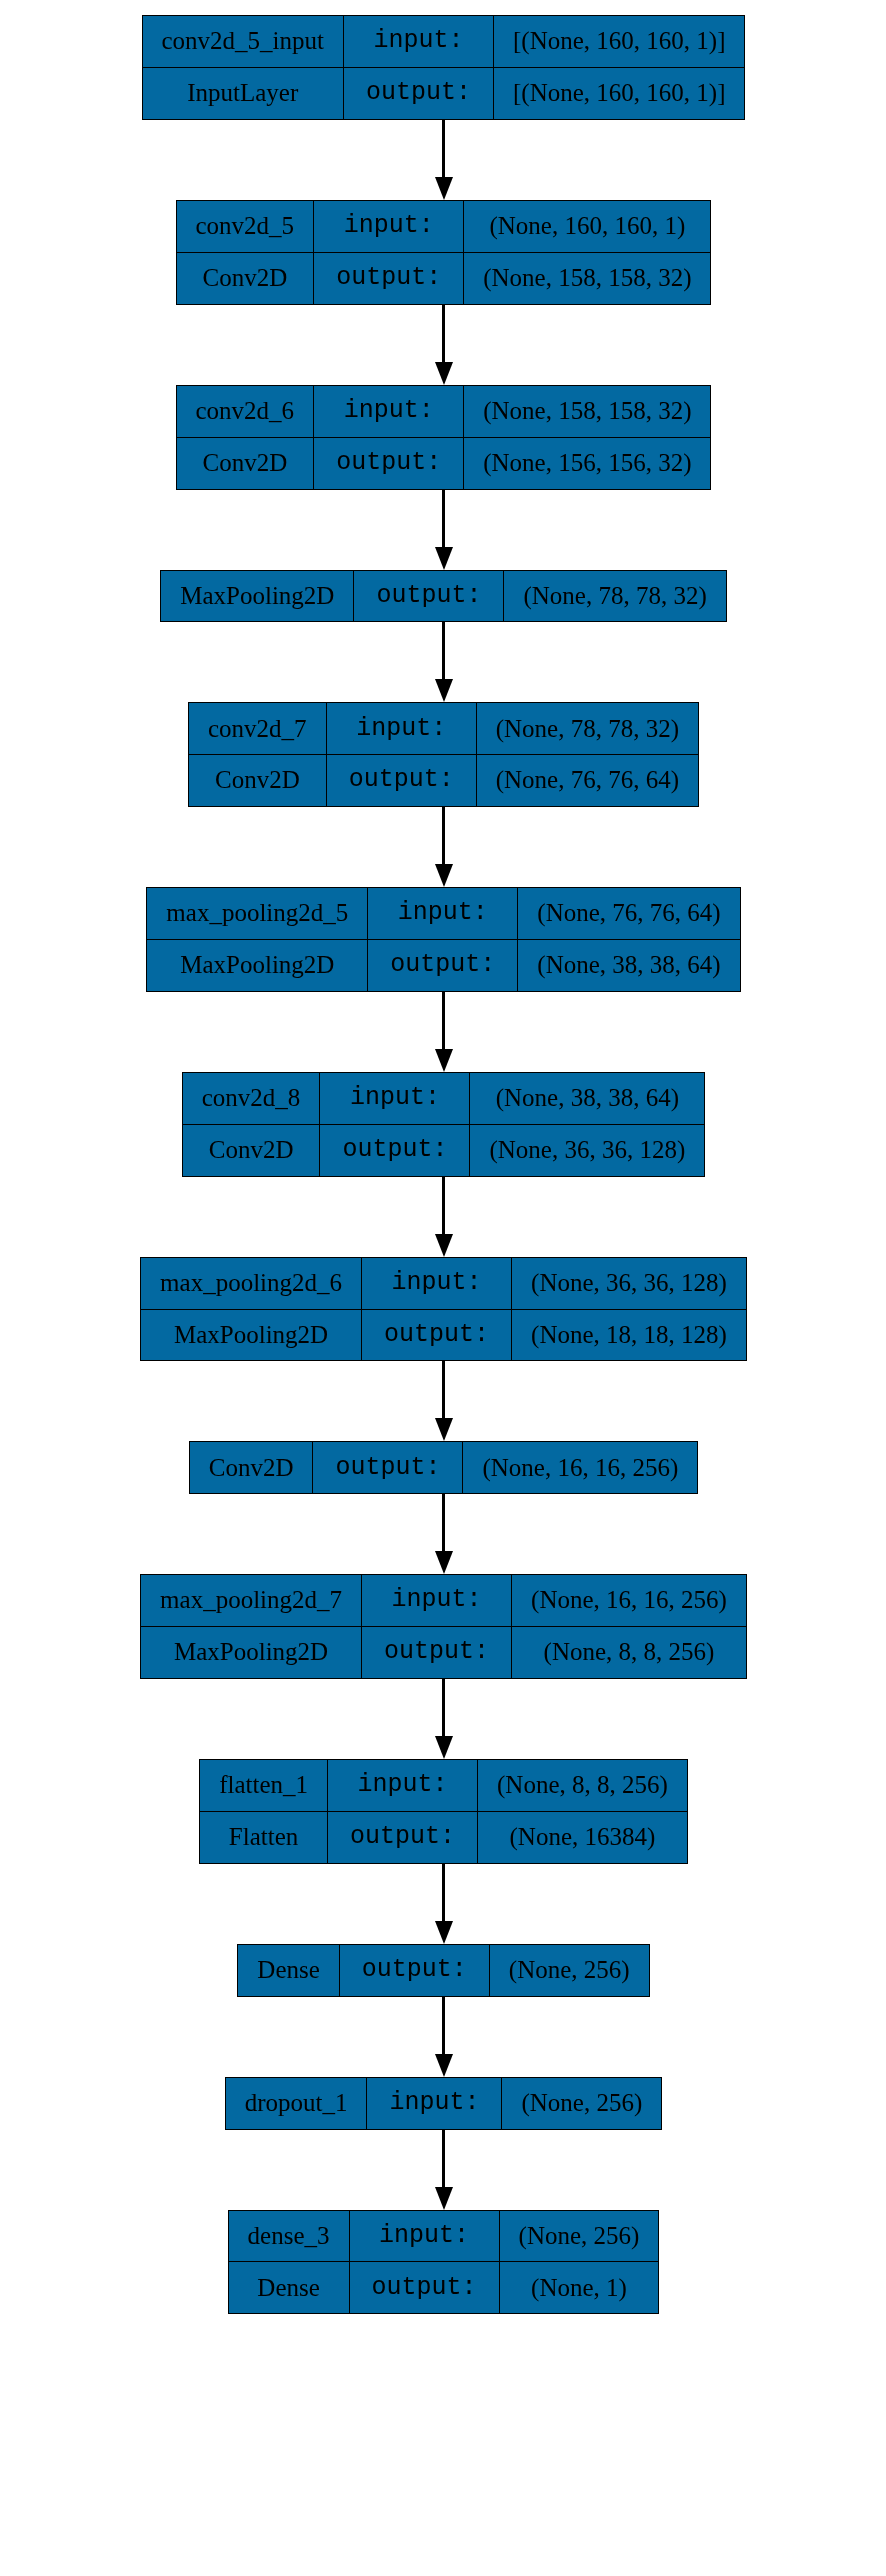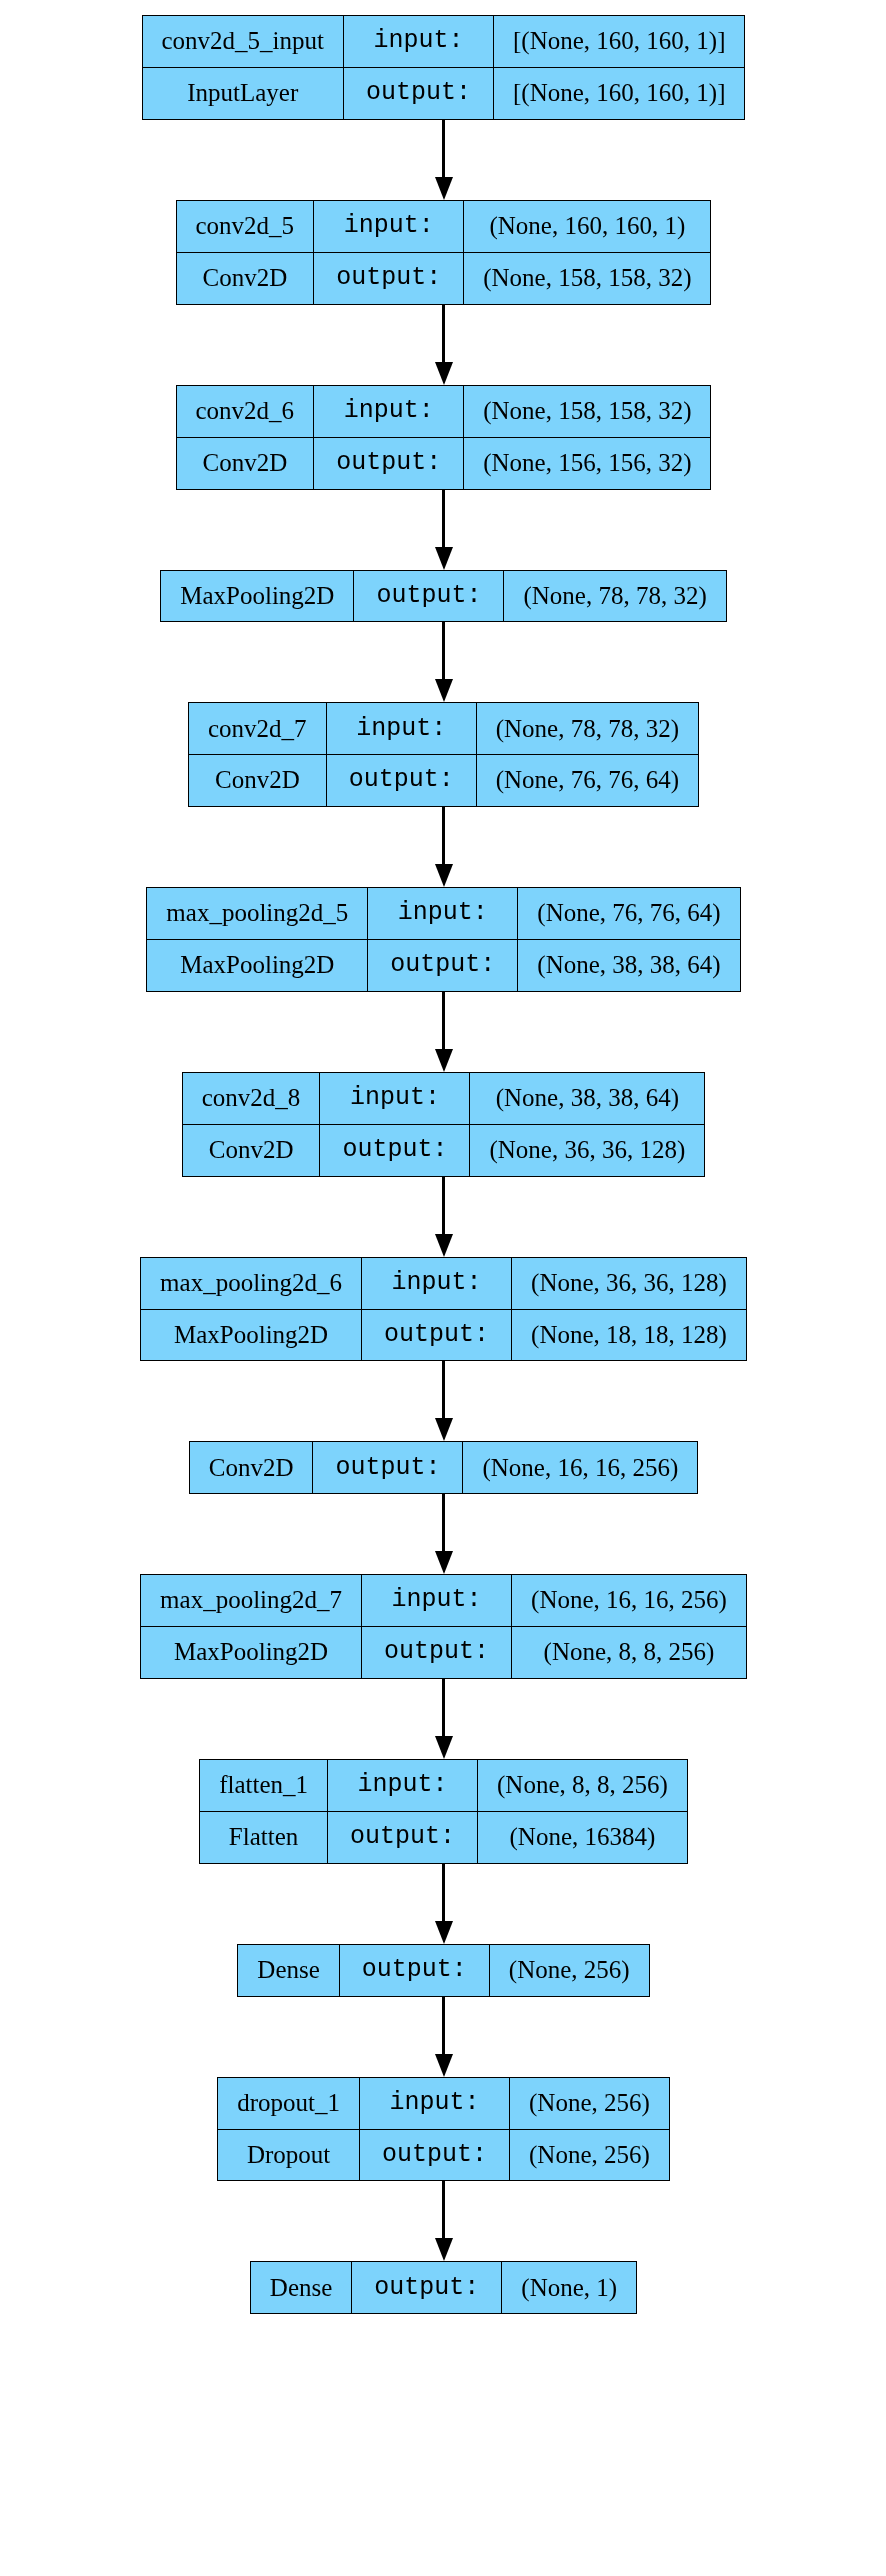--- a/index.html
+++ b/index.html
@@ -16,21 +16,21 @@
   .diagram {
     width: 887px;
     padding-top: 15.3px;
     padding-bottom: 13px;
     display: flex;
     flex-direction: column;
     align-items: center;
   }
   .node-table {
     border-collapse: collapse;
-    background: #7dd3fc;
+    background: #0369a1;
   }
   .node-table td {
     border: 1.5px solid #000000;
     font-size: 25px;
     line-height: 1.22;
     text-align: center;
     vertical-align: middle;
     padding: 10.2px 19px;
     white-space: nowrap;
   }
@@ -287,35 +287,35 @@
     <div class="arrow-head"></div>
   </div>
 
   <table class="node-table">
     <tbody>
       <tr>
         <td class="cell-name">dropout_1</td>
         <td class="cell-label">input:</td>
         <td class="cell-shape">(None, 256)</td>
       </tr>
-      <tr>
-        <td class="cell-type">Dropout</td>
-        <td class="cell-label">output:</td>
+    </tbody>
+  </table>
+
+  <div class="arrow">
+    <div class="arrow-line"></div>
+    <div class="arrow-head"></div>
+  </div>
+
+  <table class="node-table">
+    <tbody>
+      <tr>
+        <td class="cell-name">dense_3</td>
+        <td class="cell-label">input:</td>
         <td class="cell-shape">(None, 256)</td>
       </tr>
-    </tbody>
-  </table>
-
-  <div class="arrow">
-    <div class="arrow-line"></div>
-    <div class="arrow-head"></div>
-  </div>
-
-  <table class="node-table">
-    <tbody>
       <tr>
         <td class="cell-type">Dense</td>
         <td class="cell-label">output:</td>
         <td class="cell-shape">(None, 1)</td>
       </tr>
     </tbody>
   </table>
 </div>
 
 

